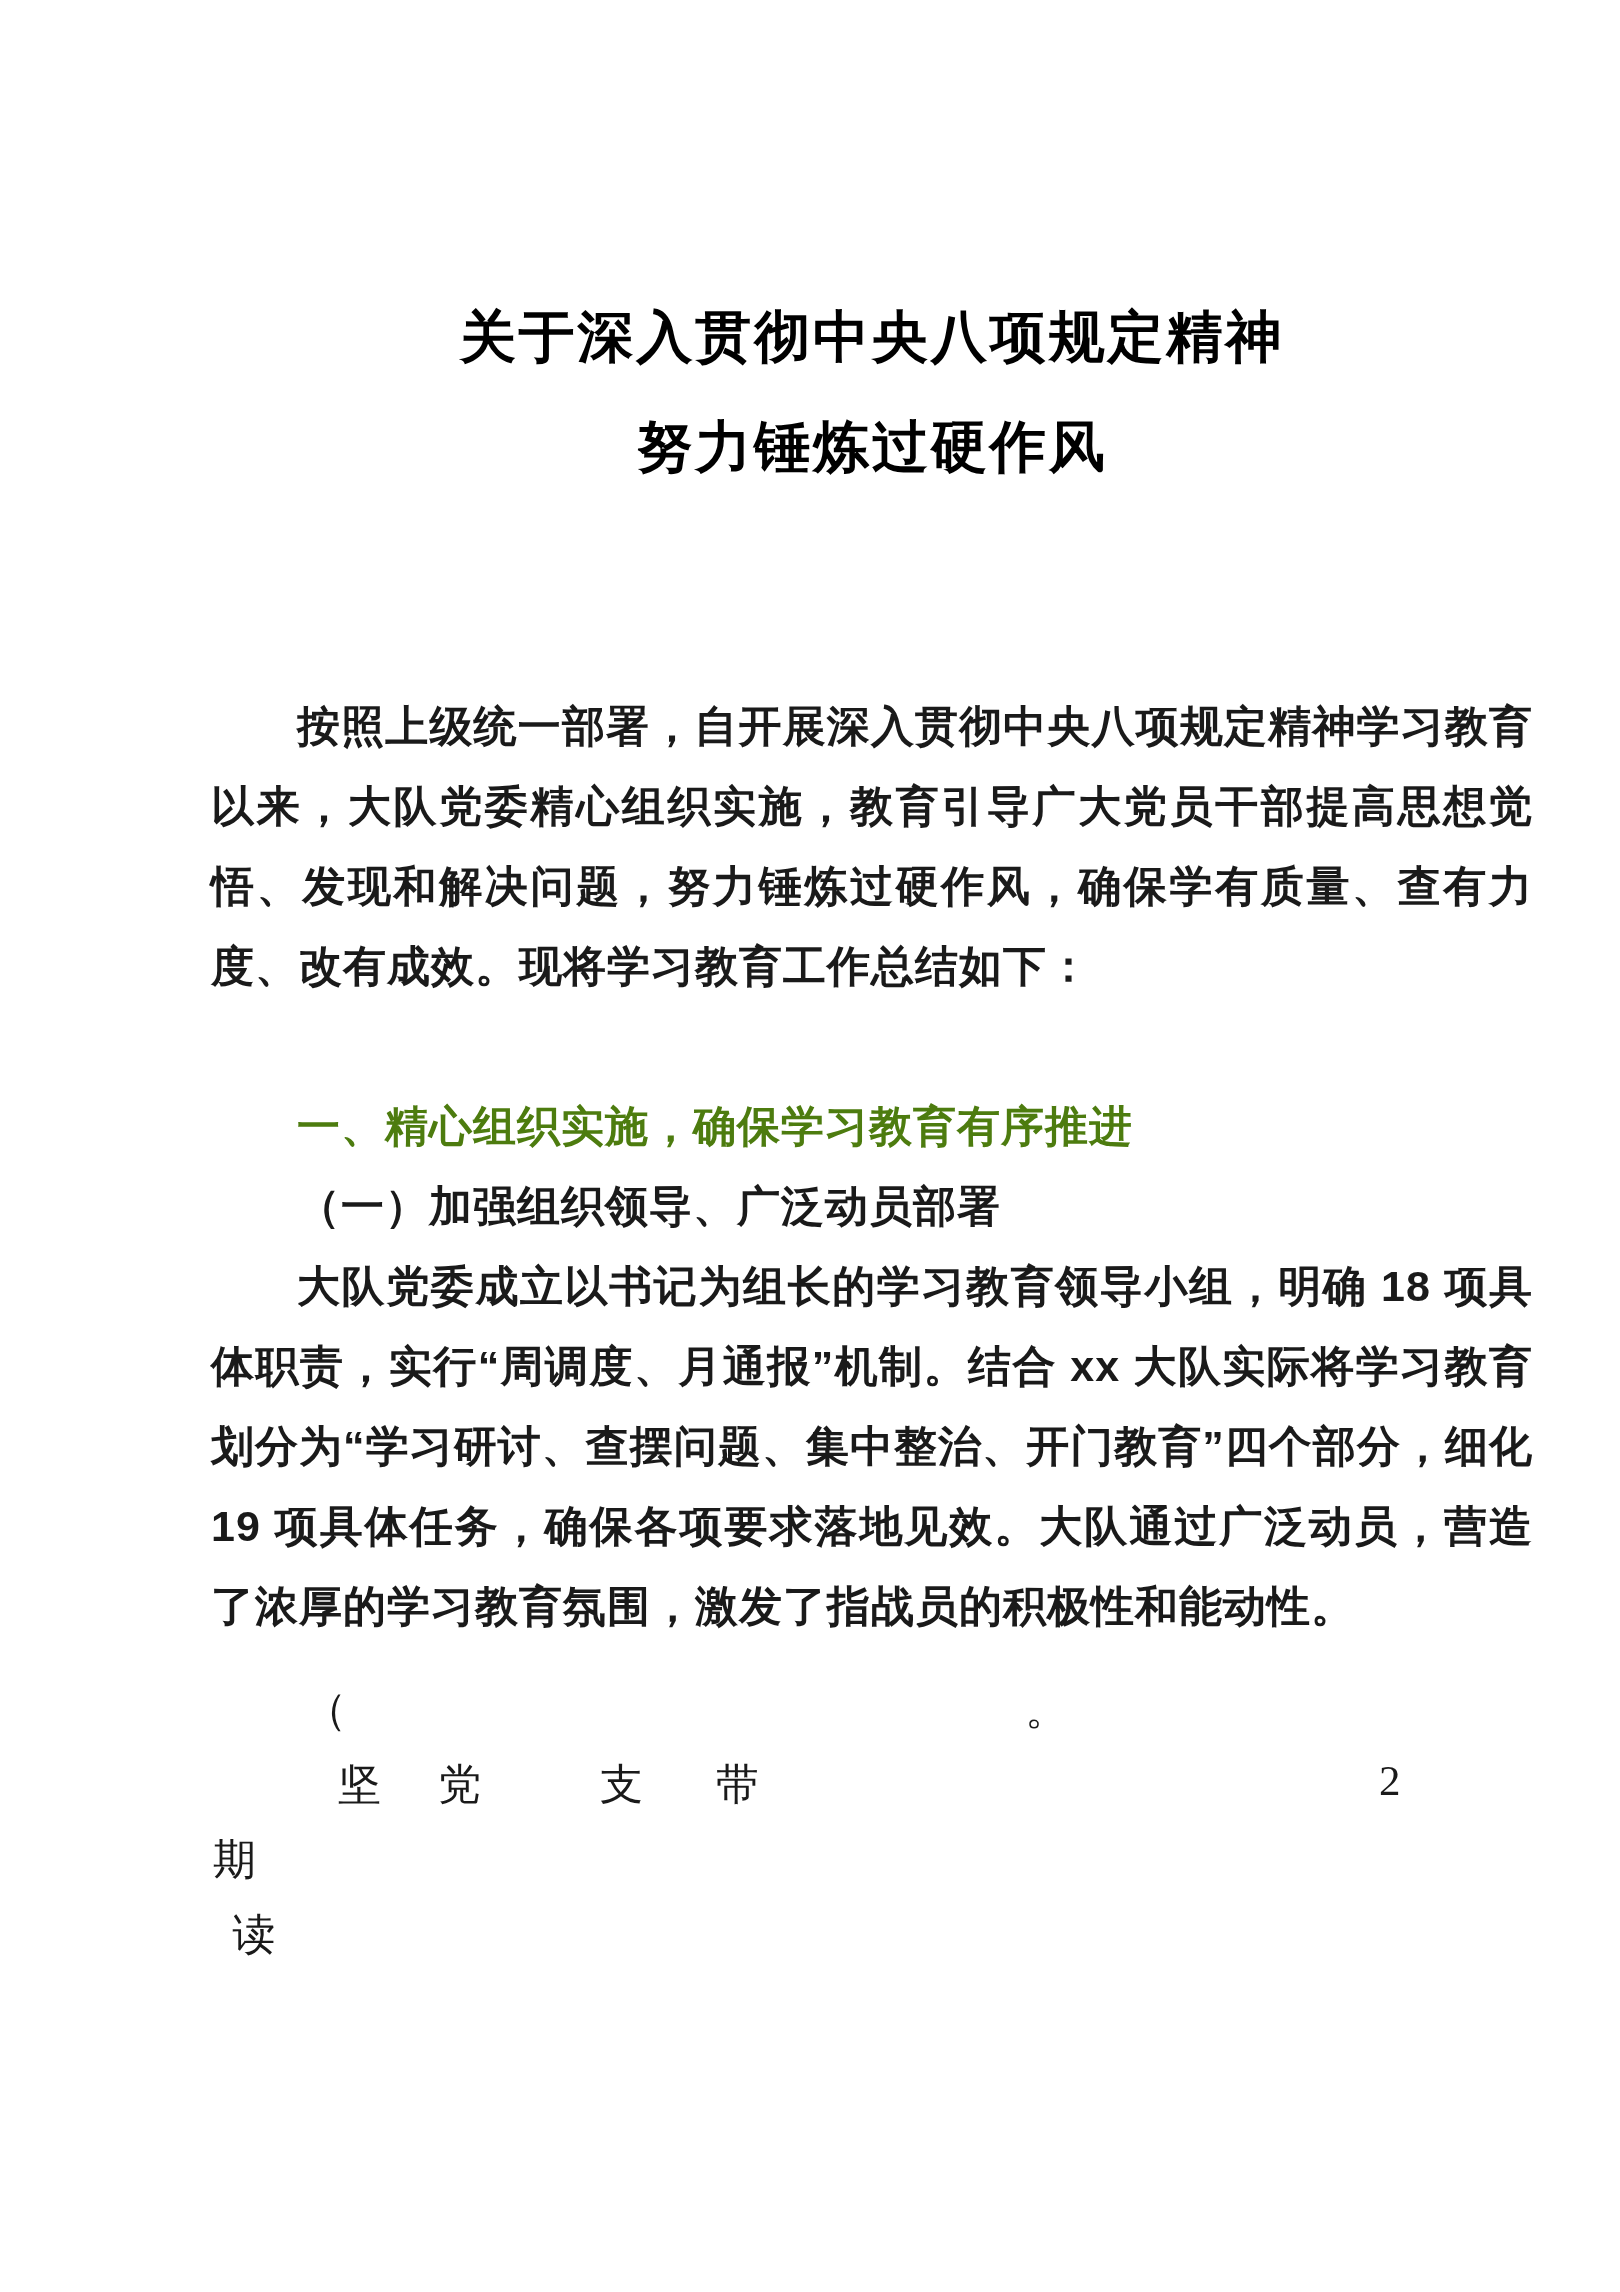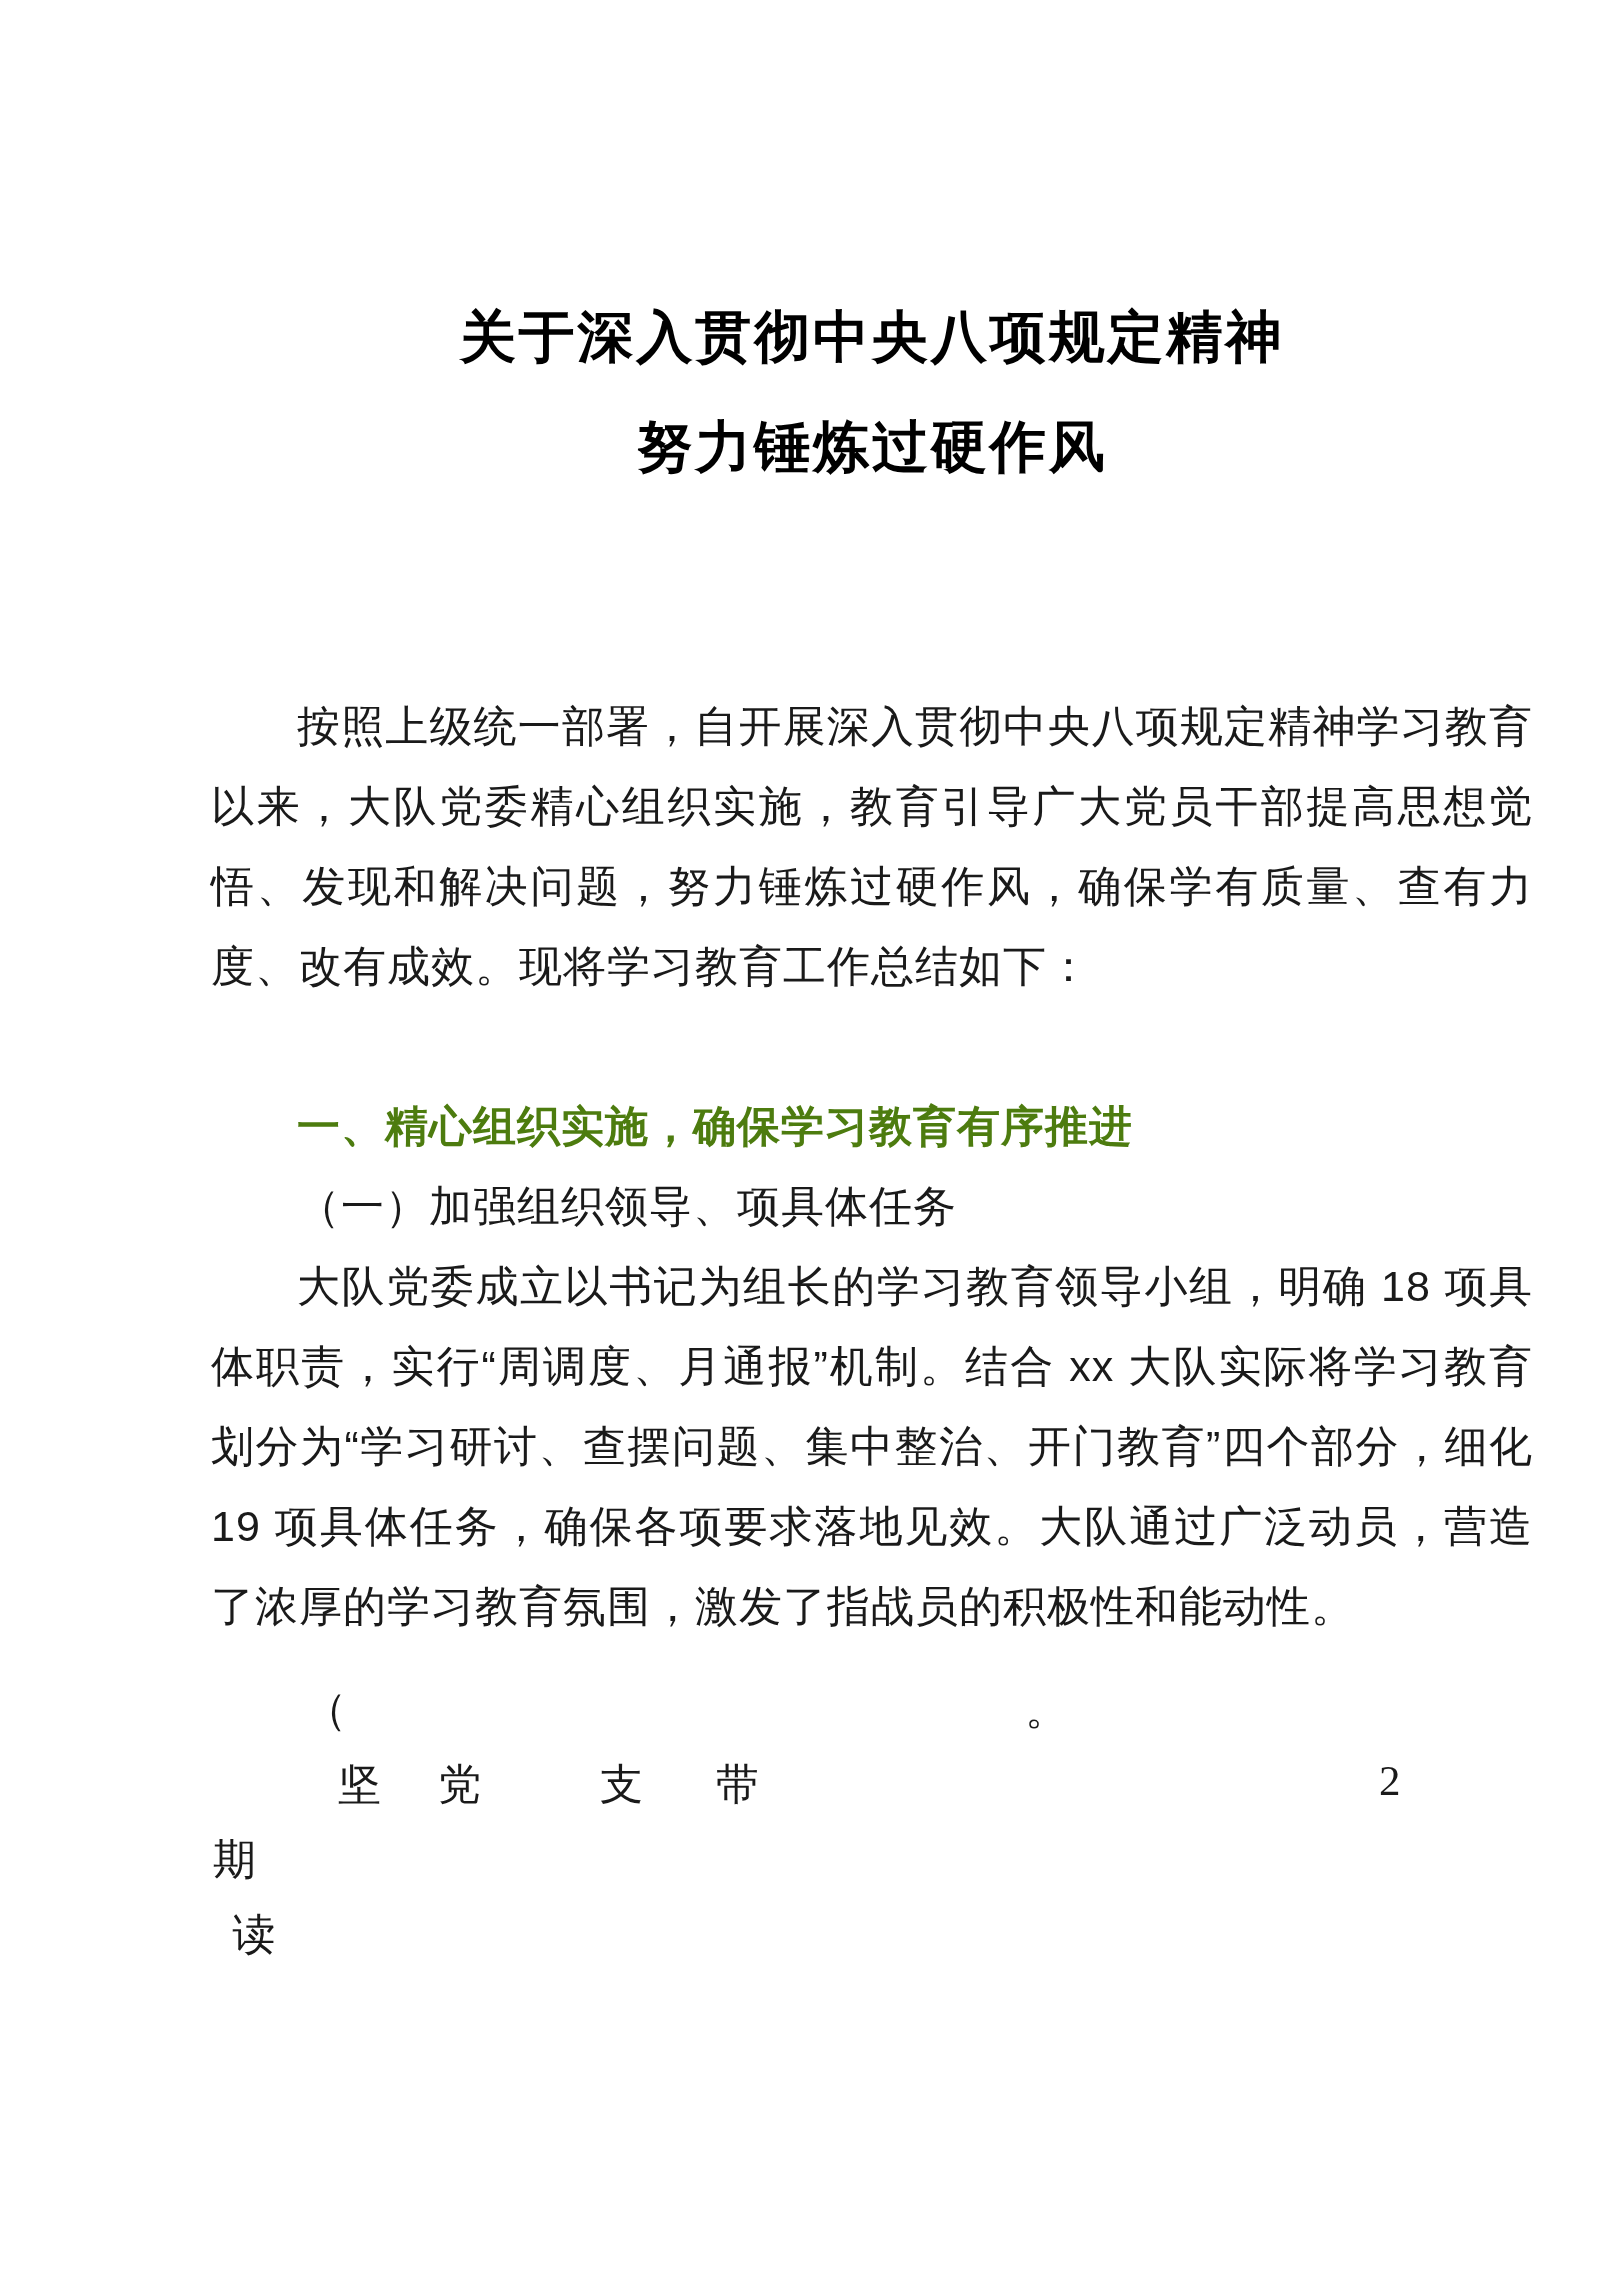--- a/index.html
+++ b/index.html
@@ -30,20 +30,21 @@
     letter-spacing: 2.9px;
   }
   .body-text {
     margin: 0;
     font-size: 43px;
     line-height: 80px;
     text-align: justify;
     text-align-last: left;
     letter-spacing: 1px;
     color: #1a1a1a;
+    font-weight: bold;
   }
   .indent {
     text-indent: 2em;
   }
   .para-intro {
     margin-bottom: 80px;
   }
   .heading {
     font-weight: bold;
     color: #4d7c0f;
@@ -83,21 +84,21 @@
 
   <div class="title-block">
     <div class="doc-title">关于深入贯彻中央八项规定精神</div>
     <div class="doc-title">努力锤炼过硬作风</div>
   </div>
 
   <p class="body-text indent para-intro">按照上级统一部署，自开展深入贯彻中央八项规定精神学习教育以来，大队党委精心组织实施，教育引导广大党员干部提高思想觉悟、发现和解决问题，努力锤炼过硬作风，确保学有质量、查有力度、改有成效。现将学习教育工作总结如下：</p>
 
   <p class="body-text indent heading">一、精心组织实施，确保学习教育有序推进</p>
 
-  <p class="body-text indent">（一）加强组织领导、项具体任务</p>
+  <p class="body-text indent">（一）加强组织领导、广泛动员部署</p>
 
   <p class="body-text indent para-main">大队党委成立以书记为组长的学习教育领导小组，明确 18 项具体职责，实行“周调度、月通报”机制。结合 xx 大队实际将学习教育划分为“学习研讨、查摆问题、集中整治、开门教育”四个部分，细化 19 项具体任务，确保各项要求落地见效。大队通过广泛动员，营造了浓厚的学习教育氛围，激发了指战员的积极性和能动性。</p>
 
   <div class="scatter">
     <div class="s-line">
       <span class="pos-paren">（</span>
       <span class="pos-period">。</span>
     </div>
     <div class="s-line">
       <span class="pos-c1">坚</span>

